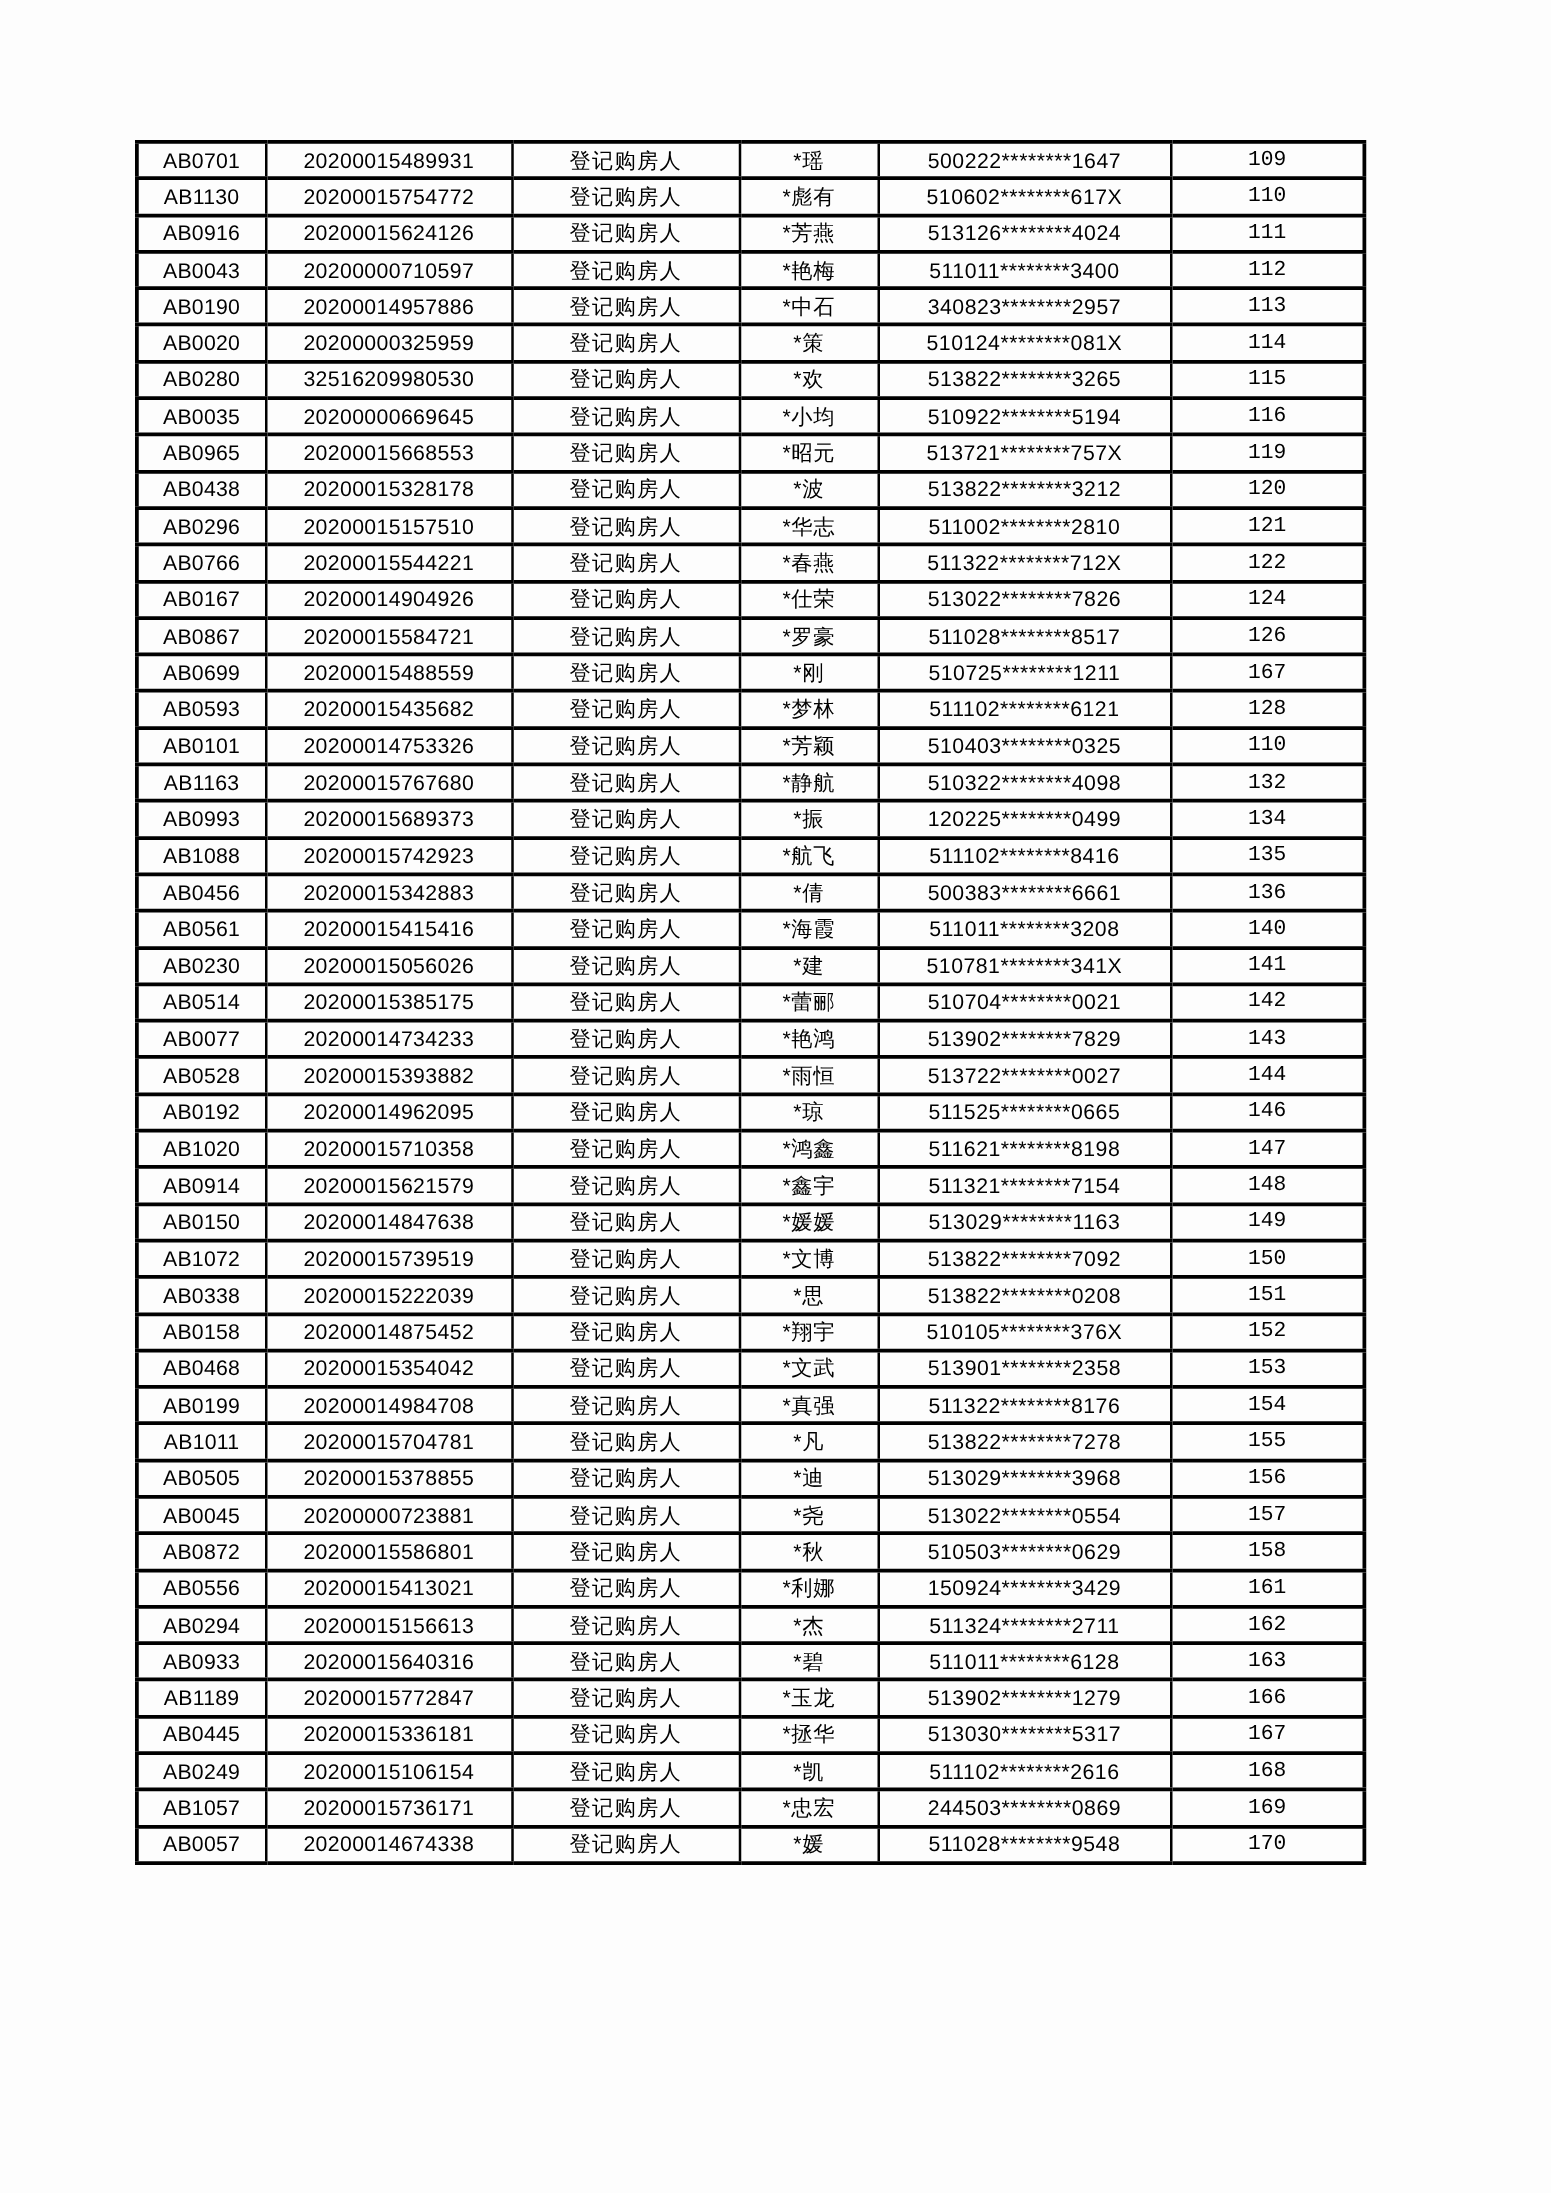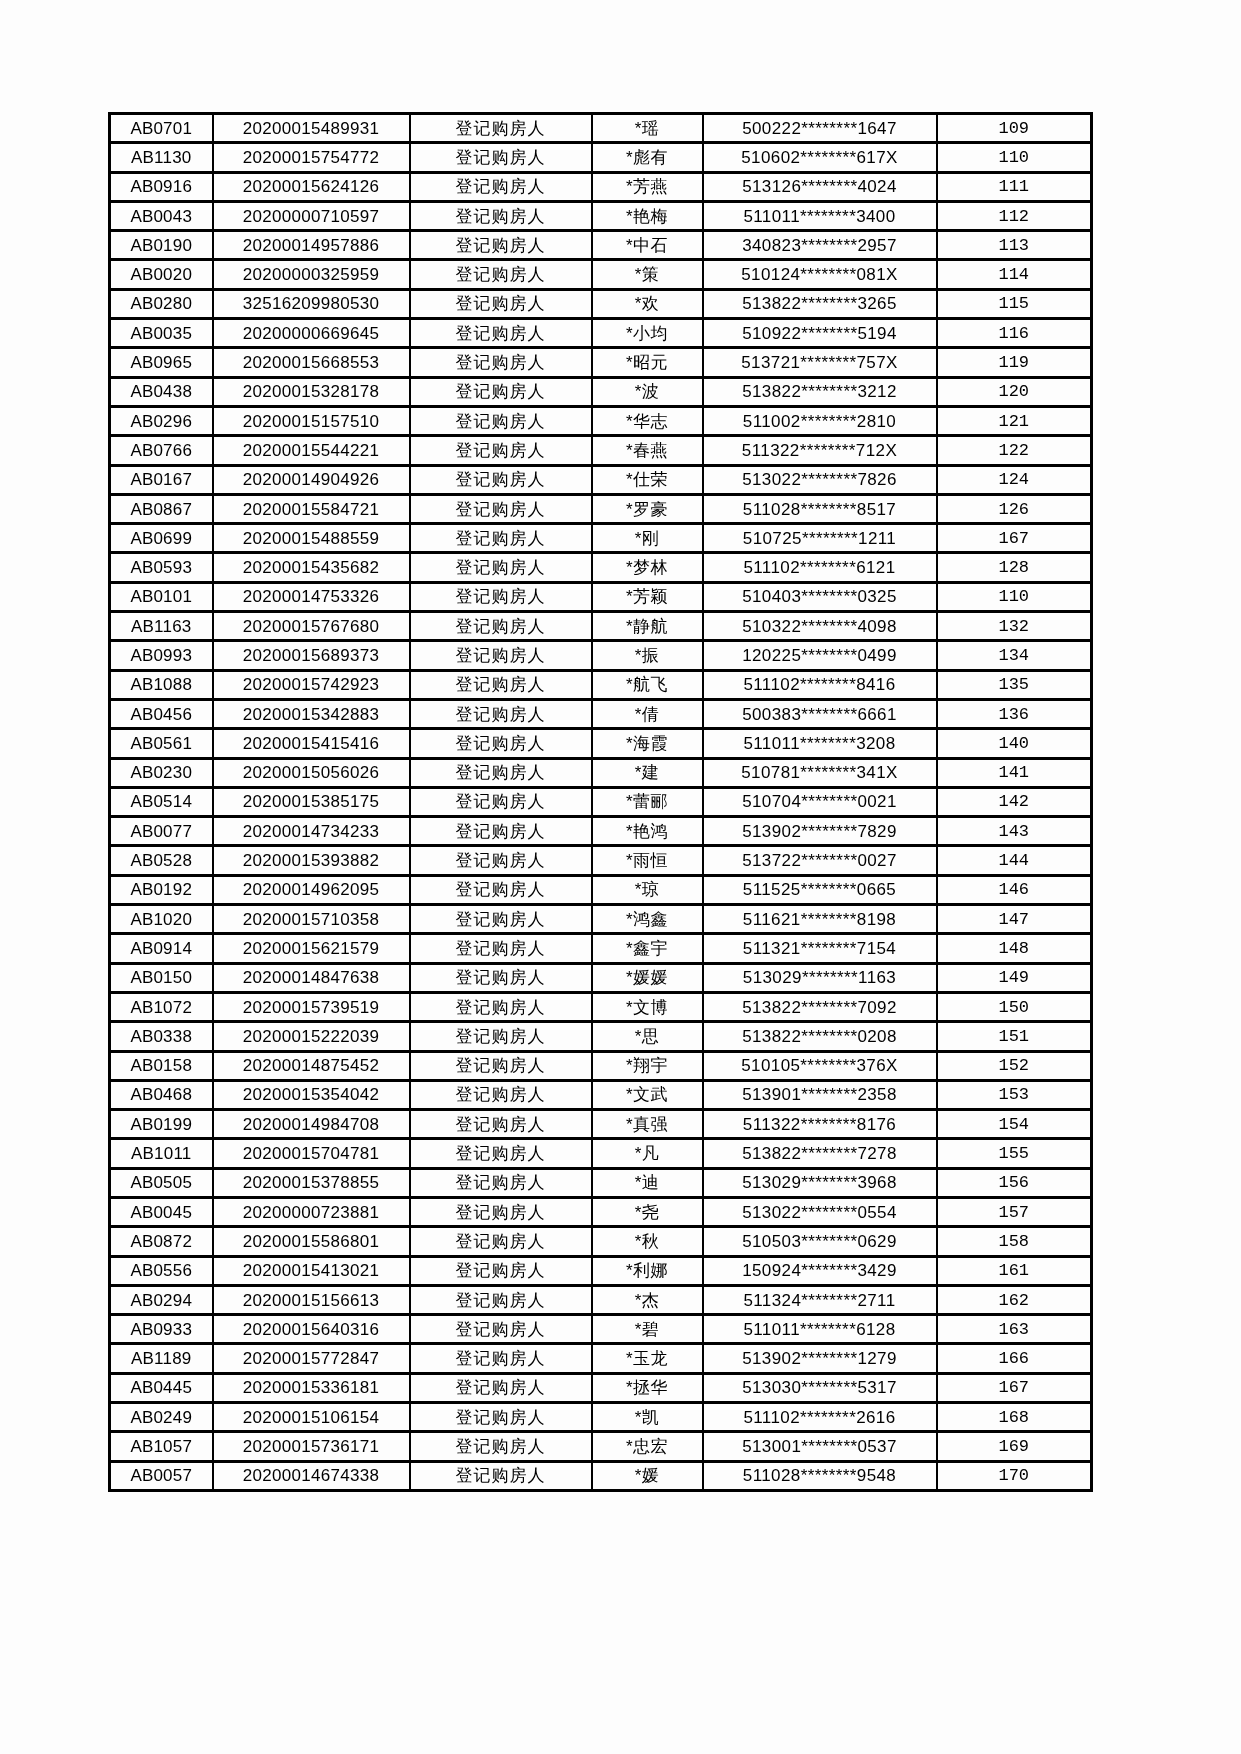--- a/index.html
+++ b/index.html
@@ -413,21 +413,21 @@
           <td class="c-role">登记购房人</td>
           <td class="c-name">*凯</td>
           <td class="c-id">511102********2616</td>
           <td class="c-rank">168</td>
         </tr>
         <tr>
           <td class="c-code">AB1057</td>
           <td class="c-serial">20200015736171</td>
           <td class="c-role">登记购房人</td>
           <td class="c-name">*忠宏</td>
-          <td class="c-id">513001********0537</td>
+          <td class="c-id">244503********0869</td>
           <td class="c-rank">169</td>
         </tr>
         <tr>
           <td class="c-code">AB0057</td>
           <td class="c-serial">20200014674338</td>
           <td class="c-role">登记购房人</td>
           <td class="c-name">*媛</td>
           <td class="c-id">511028********9548</td>
           <td class="c-rank">170</td>
         </tr>

